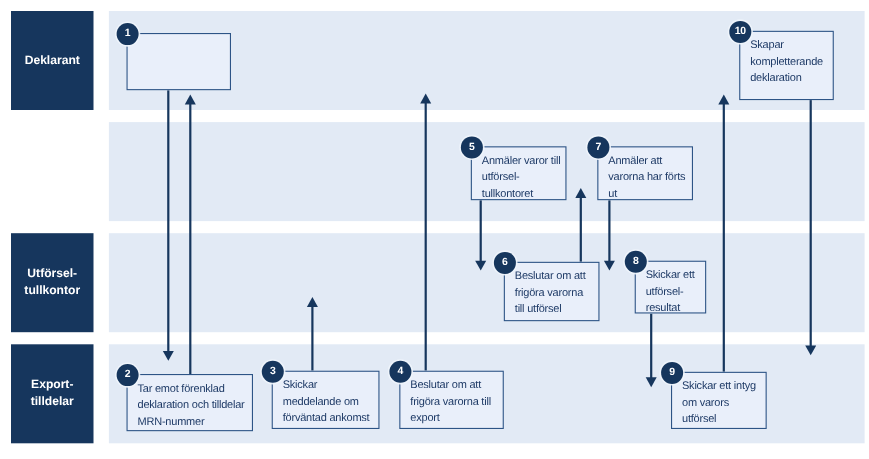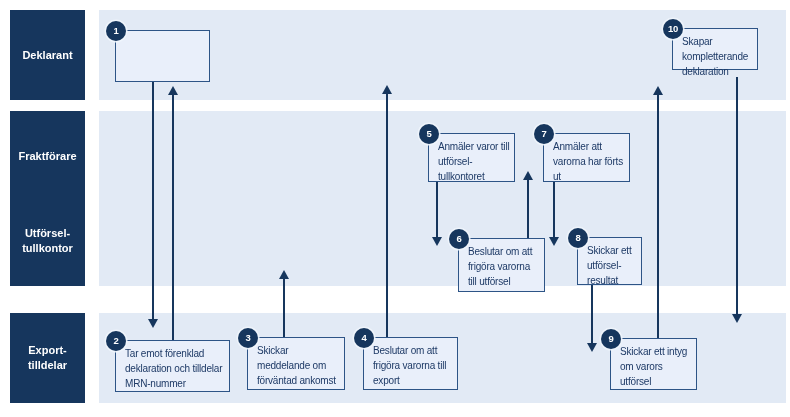--- a/index.html
+++ b/index.html
@@ -72,24 +72,23 @@
 </head>
 <body>
 
 <div id="canvas" style="--navy: #16365d; --boxborder: #2d5486; --boxfill: #e9effa; --lane: #e2eaf5; --text: #1e3a66; --bg: #ffffff;">
   <div id="lanes-layer">
       <div class="lane" style="top: 10px; height: 90px;">
     <div class="lane-label">Deklarant</div>
     <div class="lane-track"></div>
   </div>
       <div class="lane" style="top: 111px; height: 90px;">
-    <div class="lane-label">Fraktförare</div>
     <div class="lane-track"></div>
   </div>
-      <div class="lane" style="top: 196px; height: 90px; text-decoration: underline;">
+      <div class="lane" style="top: 212px; height: 90px; text-decoration: underline;">
     <div class="lane-label">Utförsel-
 tullkontor</div>
     <div class="lane-track"></div>
   </div>
       <div class="lane" style="top: 313px; height: 90px;">
     <div class="lane-label">Export-
 tilldelar</div>
     <div class="lane-track"></div>
   </div>
     </div>
@@ -164,18 +163,18 @@
     <span class="step-text">Anmäler att varorna har förts ut</span>
   </div>
       <div class="step" style="left: 577px; top: 237px; width: 65px; height: 48px;">
     <span class="badge">8</span>
     <span class="step-text">Skickar ett utförsel-resultat</span>
   </div>
       <div class="step" style="left: 610px; top: 338px; width: 87px; height: 52px;">
     <span class="badge">9</span>
     <span class="step-text">Skickar ett intyg om varors utförsel</span>
   </div>
-      <div class="step" style="left: 672px; top: 28px; width: 86px; height: 42px;">
+      <div class="step" style="left: 672px; top: 28px; width: 86px; height: 63px;">
     <span class="badge">10</span>
     <span class="step-text">Skapar kompletterande deklaration</span>
   </div>
     </div>
 </div>
 
 </body></html>

